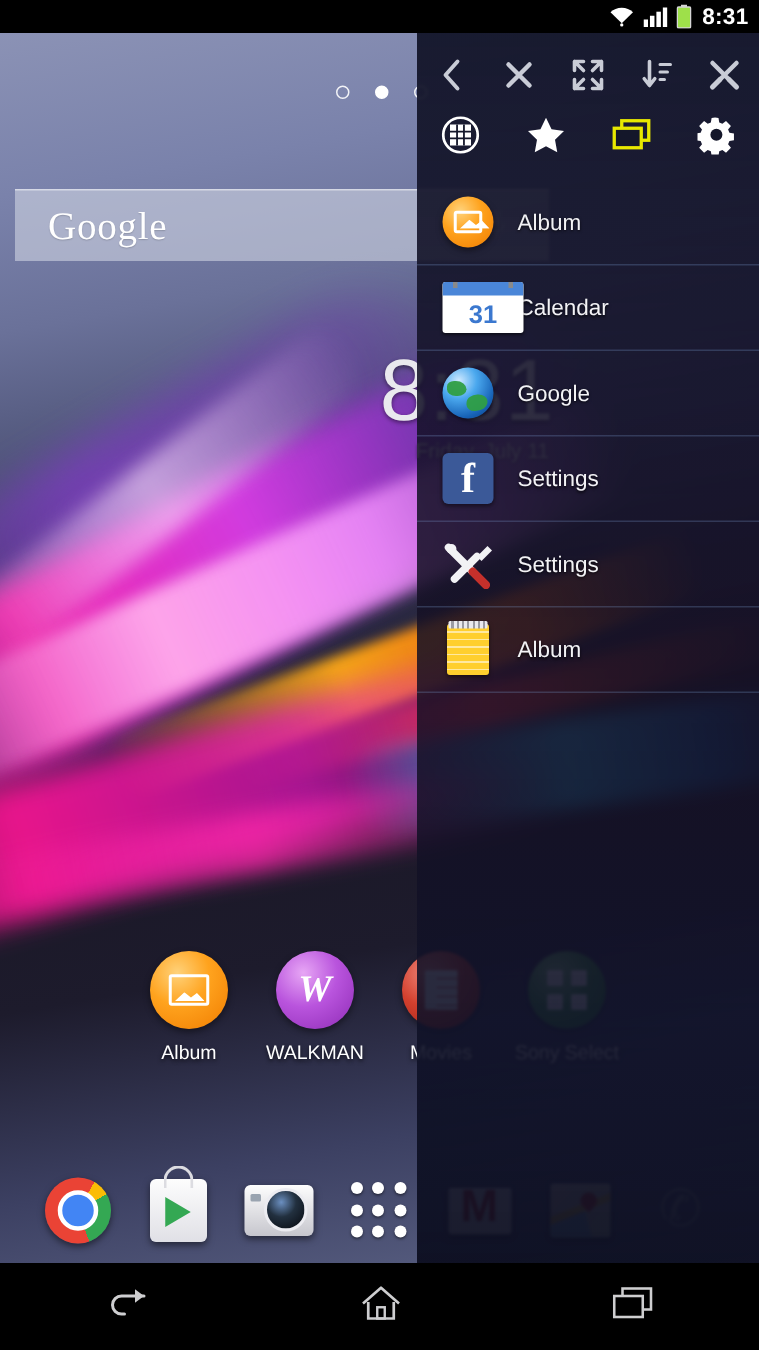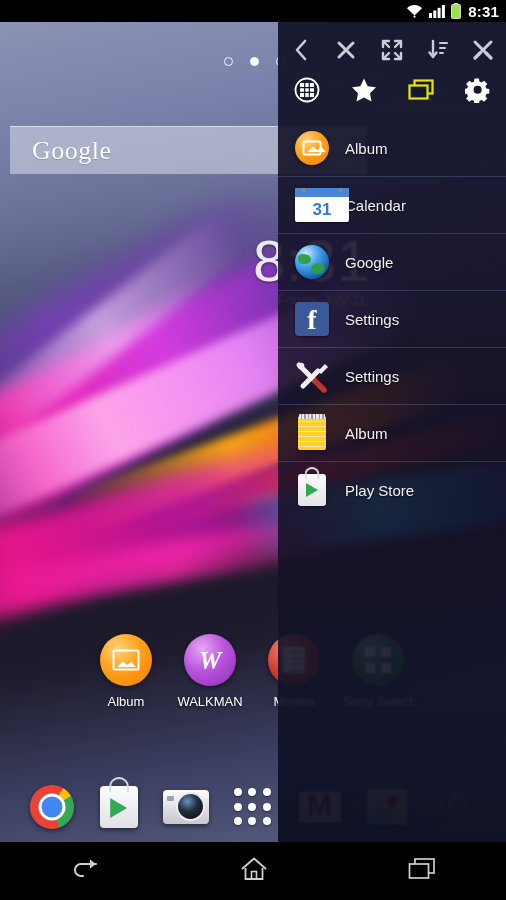--- a/index.html
+++ b/index.html
@@ -474,29 +474,20 @@
 
       <div class="arow">
         <div class="aicon">
           <div class="ic-notes">
               <span class="spiral"></span>
             </div>
         </div>
         <div class="albl">Album</div>
       </div>
 
-      <div class="arow" style="border-bottom:none;">
-        <div class="aicon">
-          <div class="ic-play">
-              <span class="handle"></span>
-              <span class="tri"></span>
-            </div>
-        </div>
-        <div class="albl">Play Store</div>
-      </div>
 
     </div>
   </div>
 
   <div class="statusbar">
     <span class="si">
       <svg width="17" height="14" viewBox="0 0 17 14">
         <path d="M8.5 11.5 L1 4.2 a10.6 10.6 0 0 1 15 0 Z" fill="#fff"></path>
         <circle cx="8.5" cy="12.6" r="1.1" fill="#fff"></circle>
         </svg>

